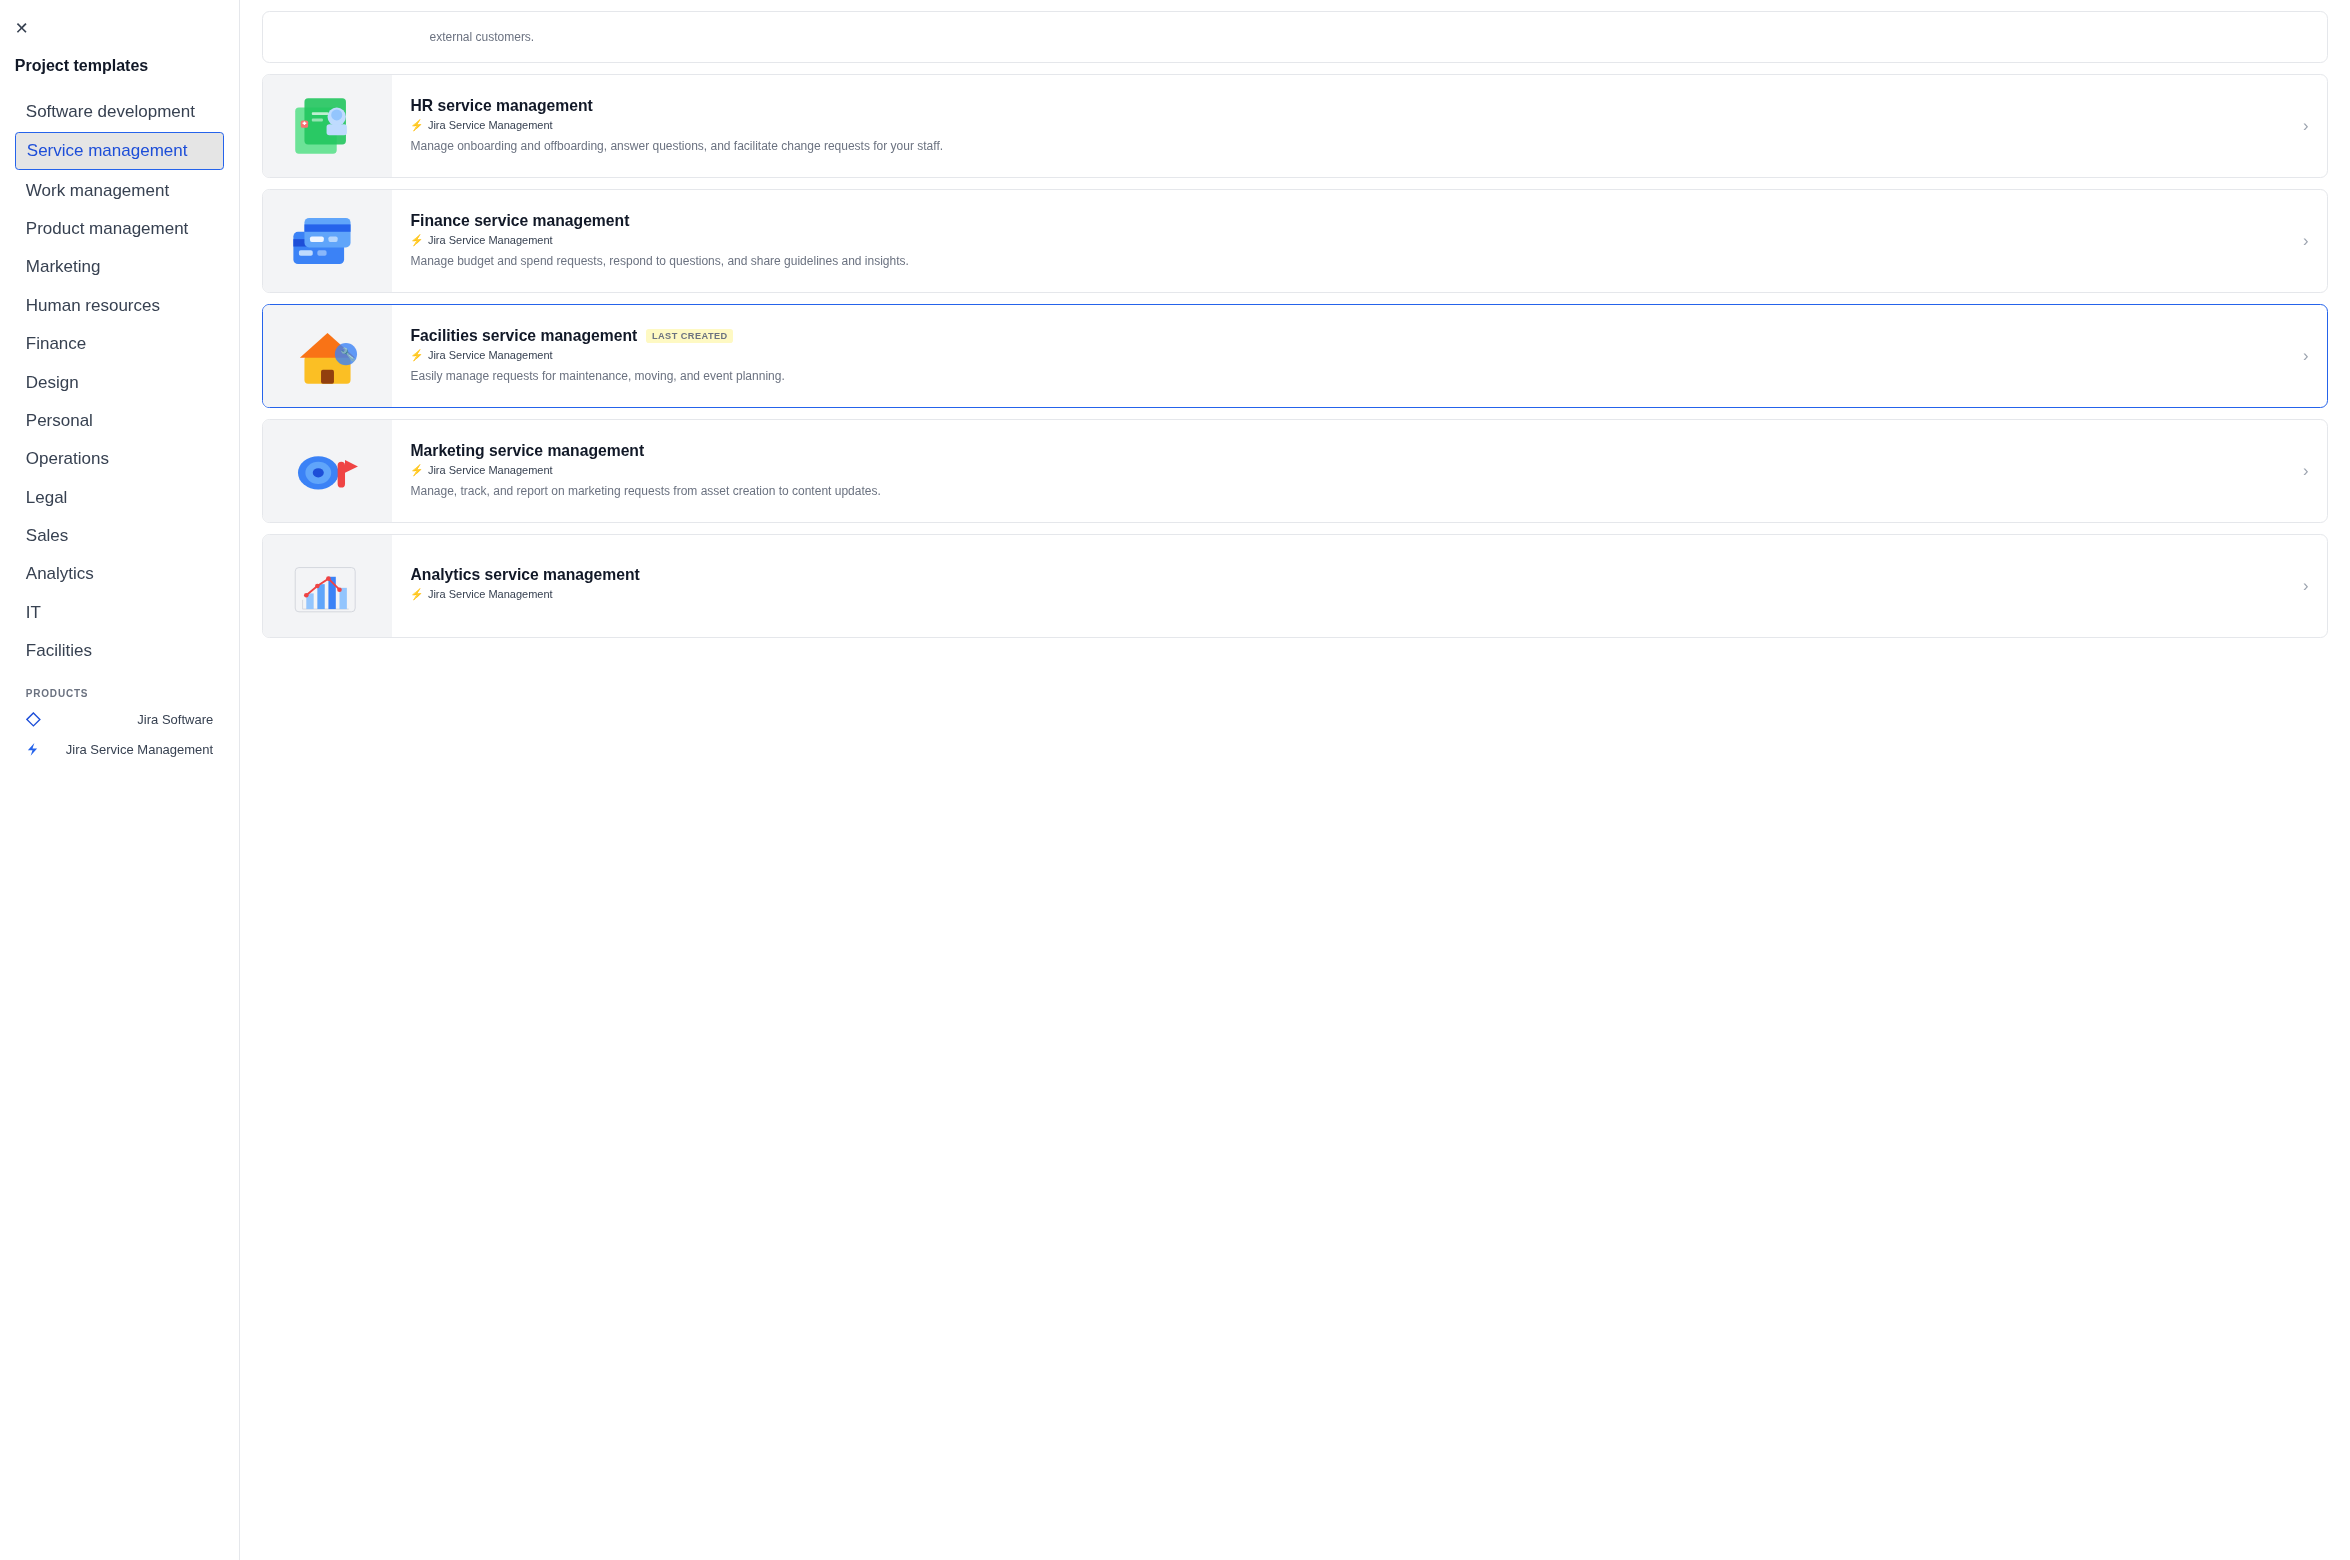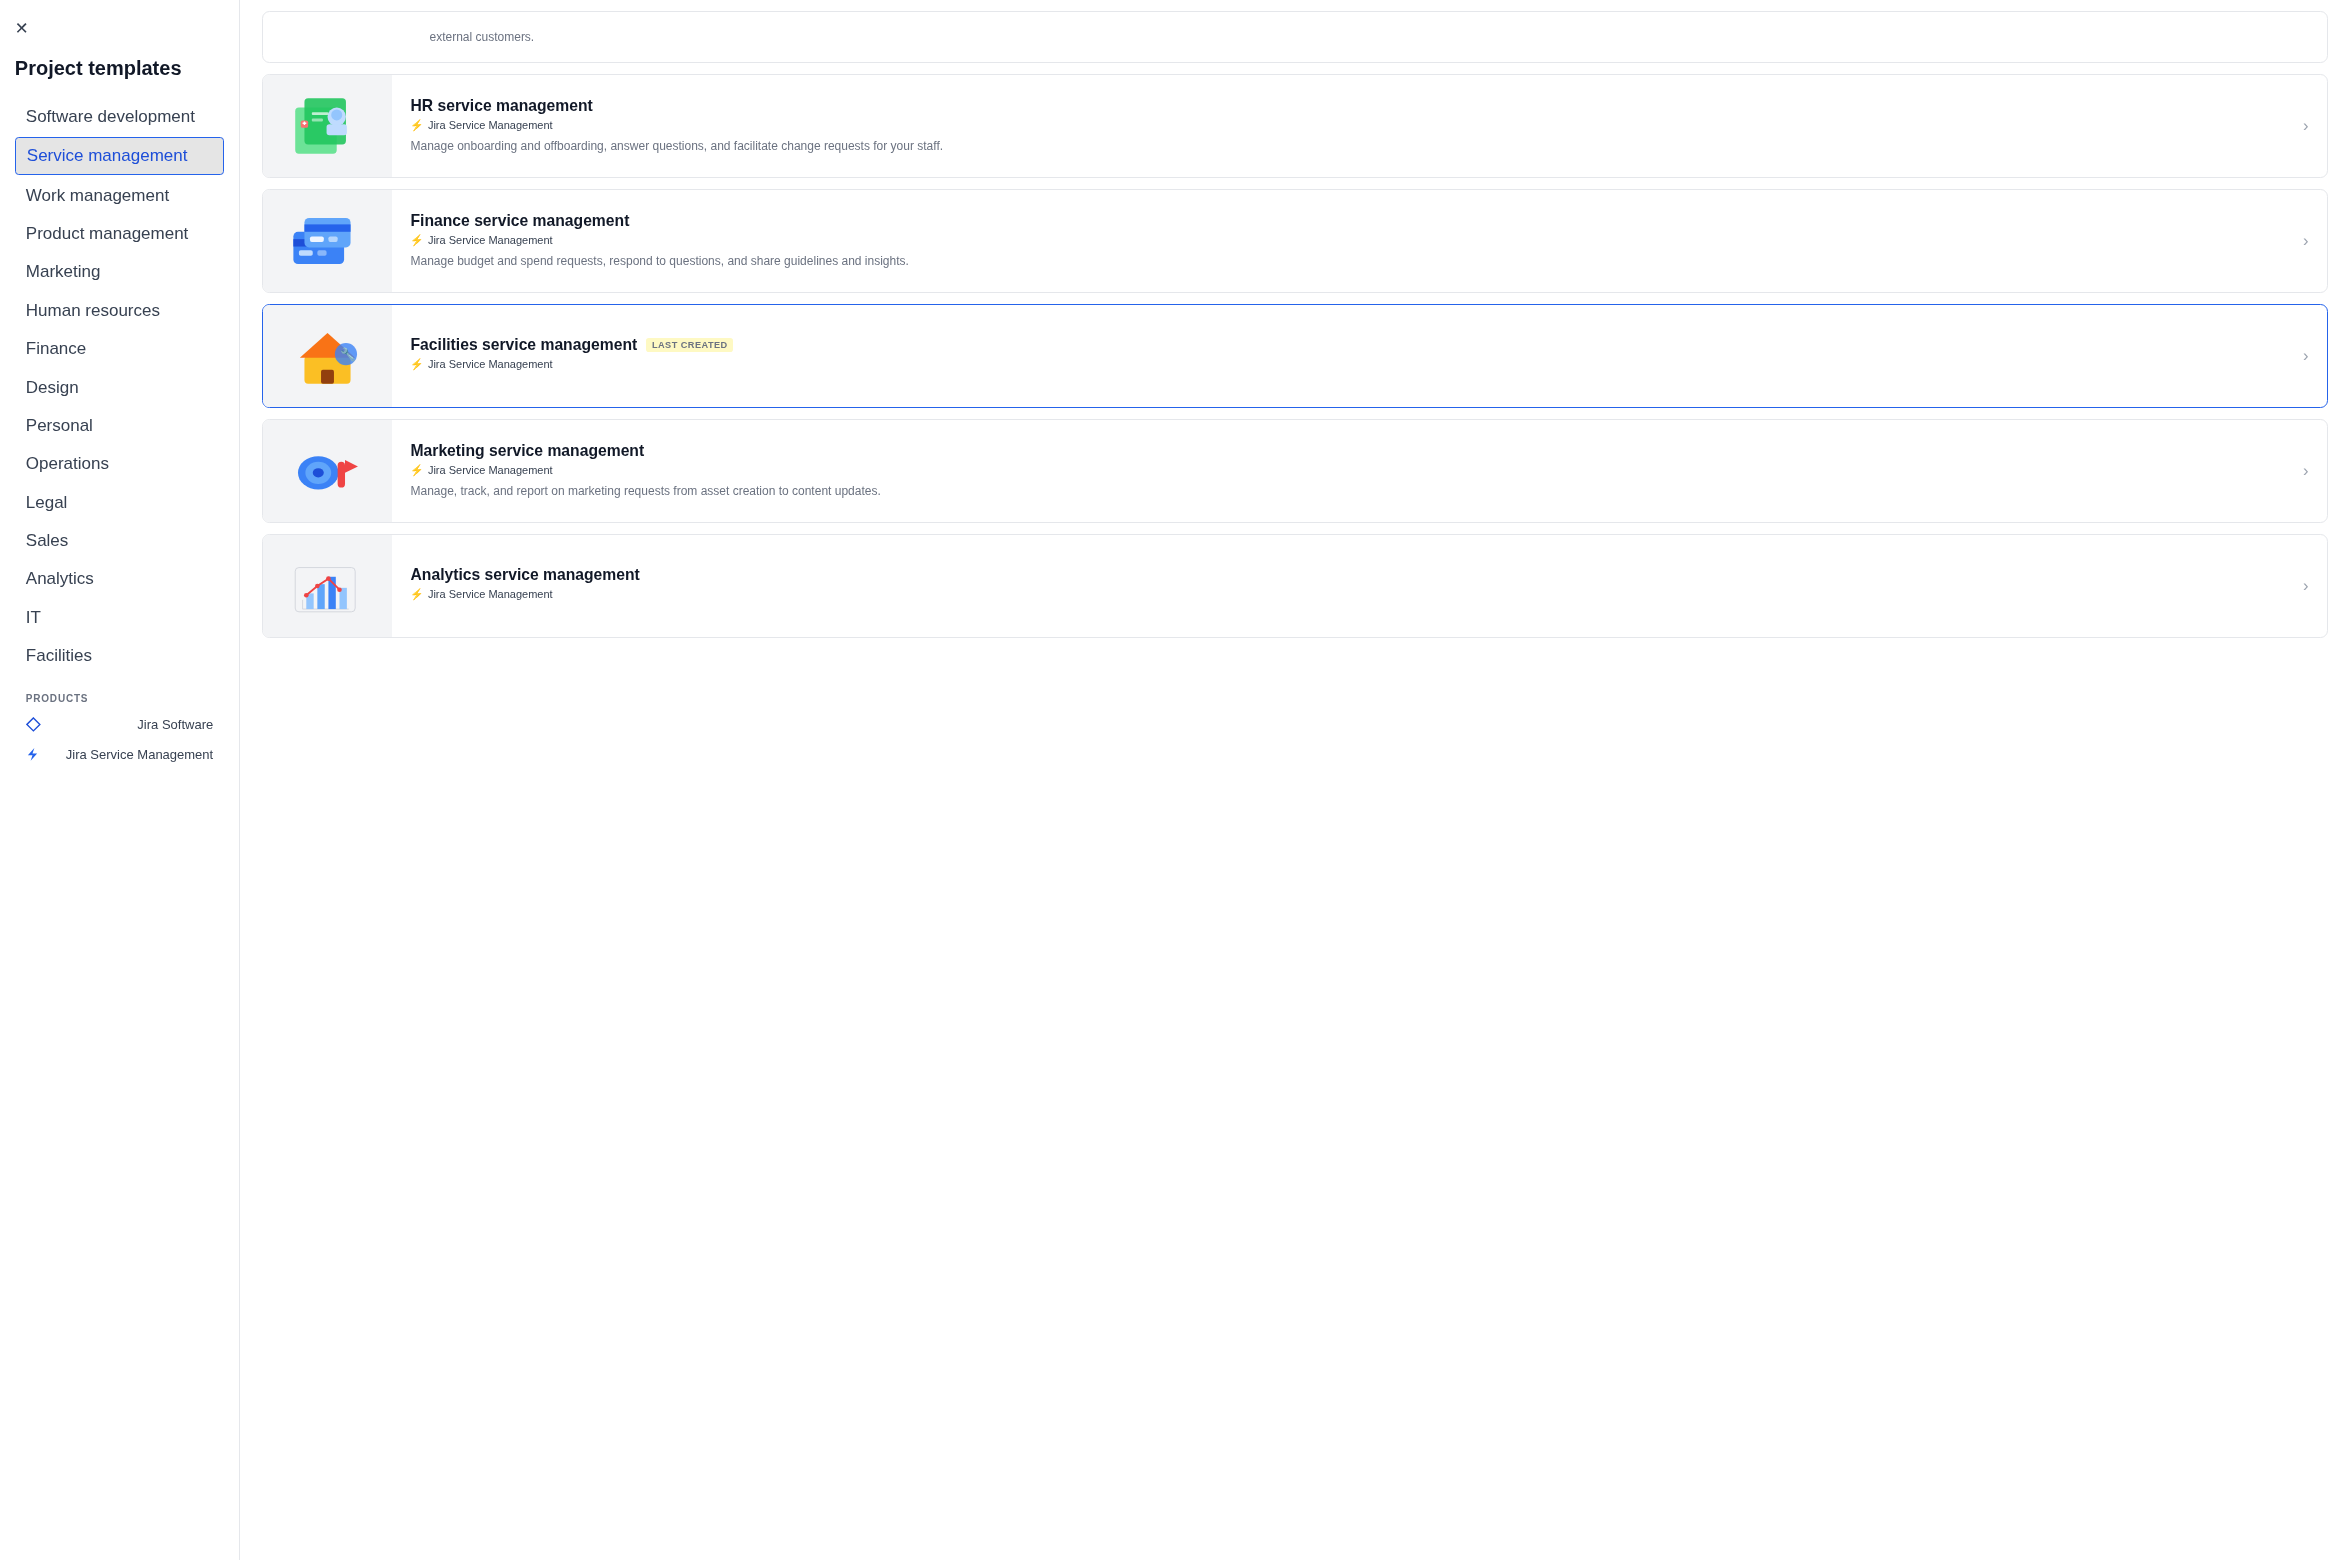--- a/index.html
+++ b/index.html
@@ -23,21 +23,21 @@
 
     .sidebar-close {
       font-size: 16.6px;
       color: #374151;
       cursor: pointer;
       margin-bottom: 18.5px;
       display: inline-block;
     }
 
     .sidebar-title {
-      font-size: 20px;
+      font-size: 16px;
       font-weight: 700;
       color: #111827;
       margin-bottom: 18.5px;
     }
 
     .sidebar-nav {
       list-style: none;
     }
 
     .sidebar-nav li {
@@ -276,20 +276,21 @@
     </div>
     <div class="card-body">
       <div class="card-title">
         <span>Facilities service management</span>
         <span class="last-created-badge">LAST CREATED</span>
       </div>
       <div class="card-product">
         <span class="jira-bolt">⚡</span>
         <span>Jira Service Management</span>
       </div>
+      <div class="card-description">Easily manage requests for maintenance, moving, and event planning.</div>
     </div>
     <div class="card-chevron">›</div>
   </div>
     <div class="template-card">
     <div class="card-image">
       <svg width="83" height="74" viewBox="0 0 90 80">
       <ellipse cx="35" cy="42" rx="22" ry="18" fill="#3b82f6"></ellipse>
       <ellipse cx="35" cy="42" rx="14" ry="12" fill="#60a5fa"></ellipse>
       <ellipse cx="35" cy="42" rx="6" ry="5" fill="#1d4ed8"></ellipse>
       <rect x="56" y="30" width="8" height="28" rx="4" fill="#ef4444"></rect>

